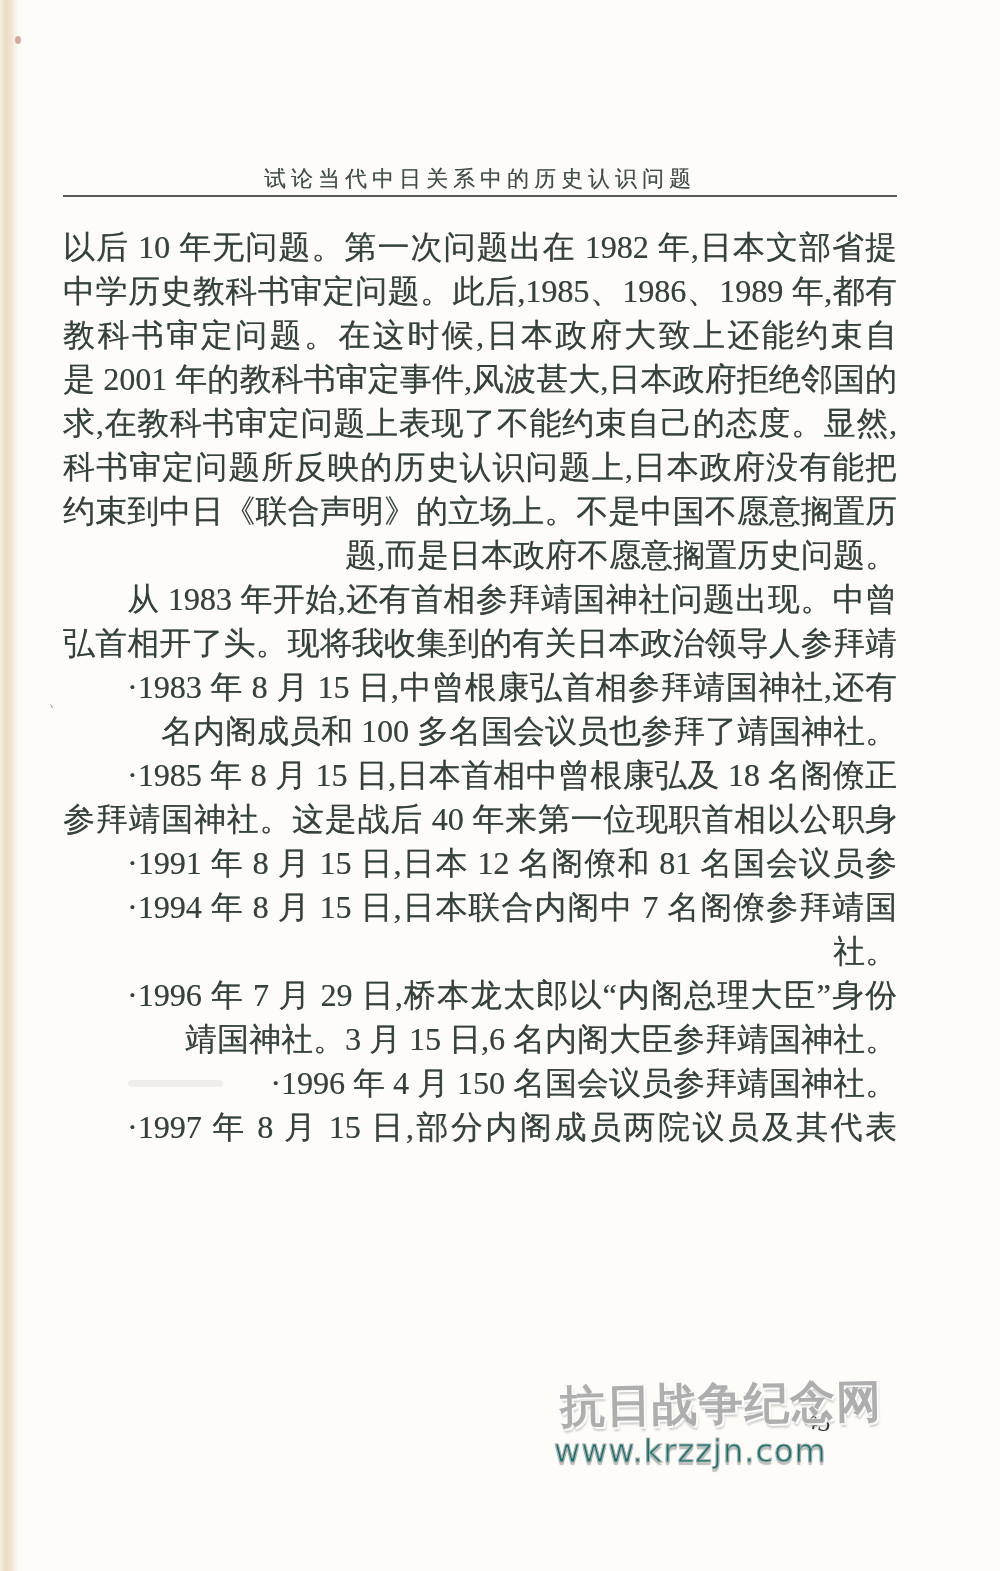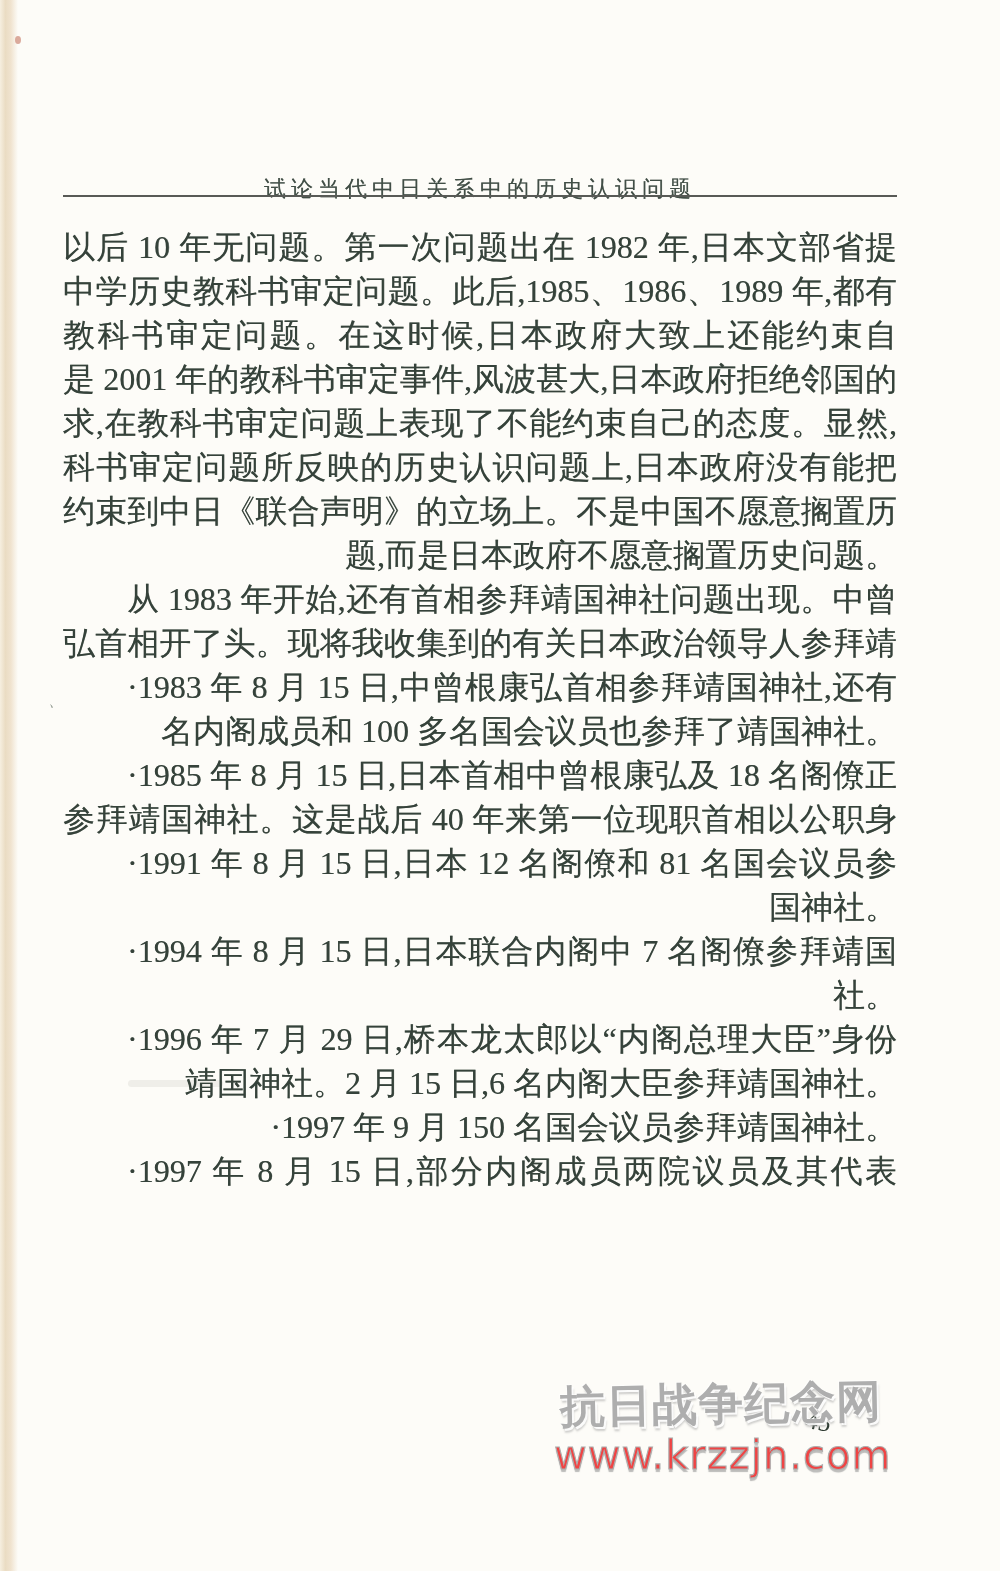--- a/index.html
+++ b/index.html
@@ -41,21 +41,21 @@
   .scan-streak {
     position: absolute;
     left: 128px; top: 1080px;
     width: 95px; height: 7px;
     background: #e3e2dc;
     border-radius: 4px;
     opacity: .55;
   }
   .running-header {
     position: absolute;
-    left: 63px; top: 174px;
+    left: 63px; top: 164px;
     width: 834px;
     text-align: center;
     font-size: 22px;
     letter-spacing: 5px;
     color: #414e46;
     text-shadow: 0.3px 0.3px 0.5px rgba(65,78,70,.55);
   }
   .header-rule {
     position: absolute;
     left: 63px; top: 195px;
@@ -103,23 +103,23 @@
     transform: rotate(-1deg);
     text-shadow: 2px 2px 0 rgba(255,255,255,.9),
                  -1px -1px 0 rgba(255,255,255,.5),
                  2px 4px 2px rgba(150,150,150,.45);
     z-index: 2;
   }
   .wm-url {
     position: absolute;
     left: 554px; top: 1432px;
     font-family: "DejaVu Sans", sans-serif;
-    font-size: 40px;
+    font-size: 32px;
     letter-spacing: 1px;
-    color: #ef4444;
+    color: #0f766e;
     -webkit-text-stroke: 1.1px #adadad;
     text-shadow: 0 3px 1px rgba(145,145,145,.6);
     z-index: 2;
   }
 </style>
 </head>
 <body>
 
 <div class="page">
 
@@ -141,26 +141,25 @@
       <div class="line full">科书审定问题所反映的历史认识问题上,日本政府没有能把自己</div>
       <div class="line full">约束到中日《联合声明》的立场上。不是中国不愿意搁置历史问</div>
       <div class="line">题,而是日本政府不愿意搁置历史问题。</div>
       <div class="line indent full">从 1983 年开始,还有首相参拜靖国神社问题出现。中曾根康</div>
       <div class="line full">弘首相开了头。现将我收集到的有关日本政治领导人参拜靖国神</div>
       <div class="line indent full">·1983 年 8 月 15 日,中曾根康弘首相参拜靖国神社,还有 15</div>
       <div class="line">名内阁成员和 100 多名国会议员也参拜了靖国神社。</div>
       <div class="line indent full">·1985 年 8 月 15 日,日本首相中曾根康弘及 18 名阁僚正式</div>
       <div class="line full">参拜靖国神社。这是战后 40 年来第一位现职首相以公职身份参</div>
       <div class="line indent full">·1991 年 8 月 15 日,日本 12 名阁僚和 81 名国会议员参拜靖</div>
-      <div class="line">国神社。</div>
       <div class="line indent full">·1994 年 8 月 15 日,日本联合内阁中 7 名阁僚参拜靖国神</div>
       <div class="line">社。</div>
       <div class="line indent full">·1996 年 7 月 29 日,桥本龙太郎以“内阁总理大臣”身份参拜</div>
-      <div class="line">靖国神社。2 月 15 日,6 名内阁大臣参拜靖国神社。</div>
-      <div class="line indent">·1997 年 9 月 150 名国会议员参拜靖国神社。</div>
+      <div class="line">靖国神社。3 月 15 日,6 名内阁大臣参拜靖国神社。</div>
+      <div class="line indent">·1996 年 4 月 150 名国会议员参拜靖国神社。</div>
       <div class="line indent full">·1997 年 8 月 15 日,部分内阁成员两院议员及其代表 190 人</div>
     </div>
 
   <div class="page-number">45</div>
 
   <div class="watermark">
     <div class="wm-name">抗日战争纪念网</div>
     <div class="wm-url">www.krzzjn.com</div>
   </div>
 

